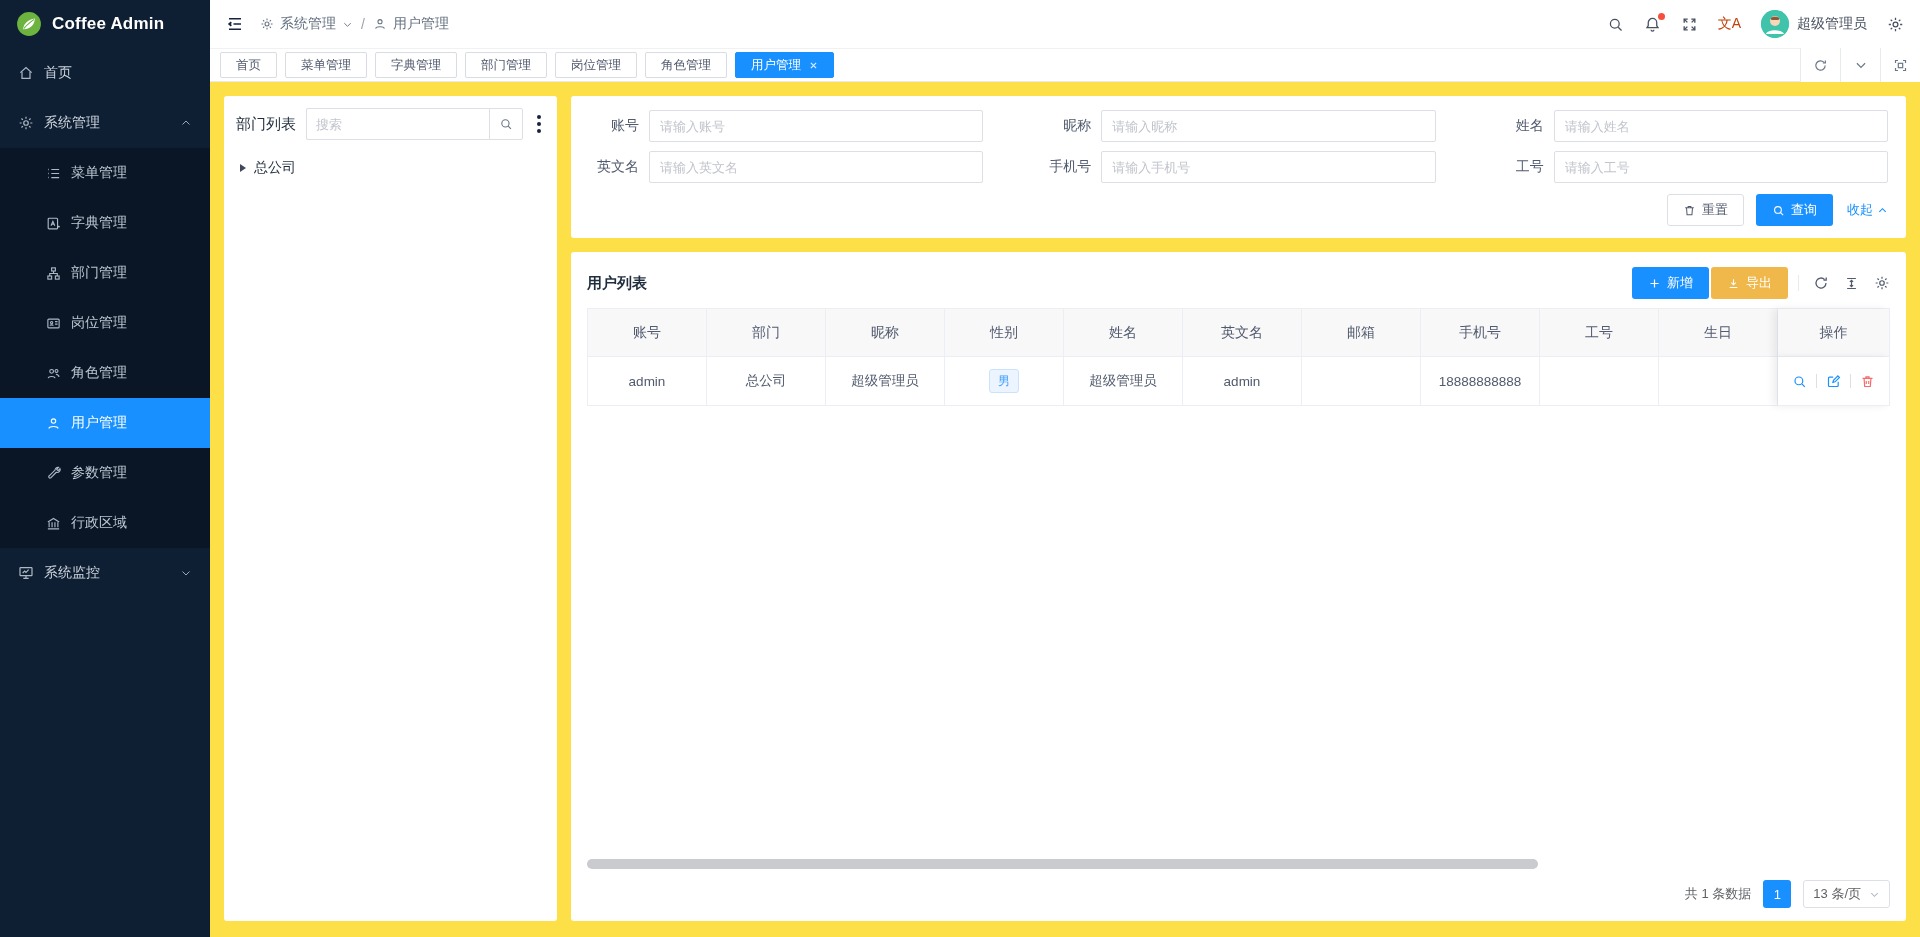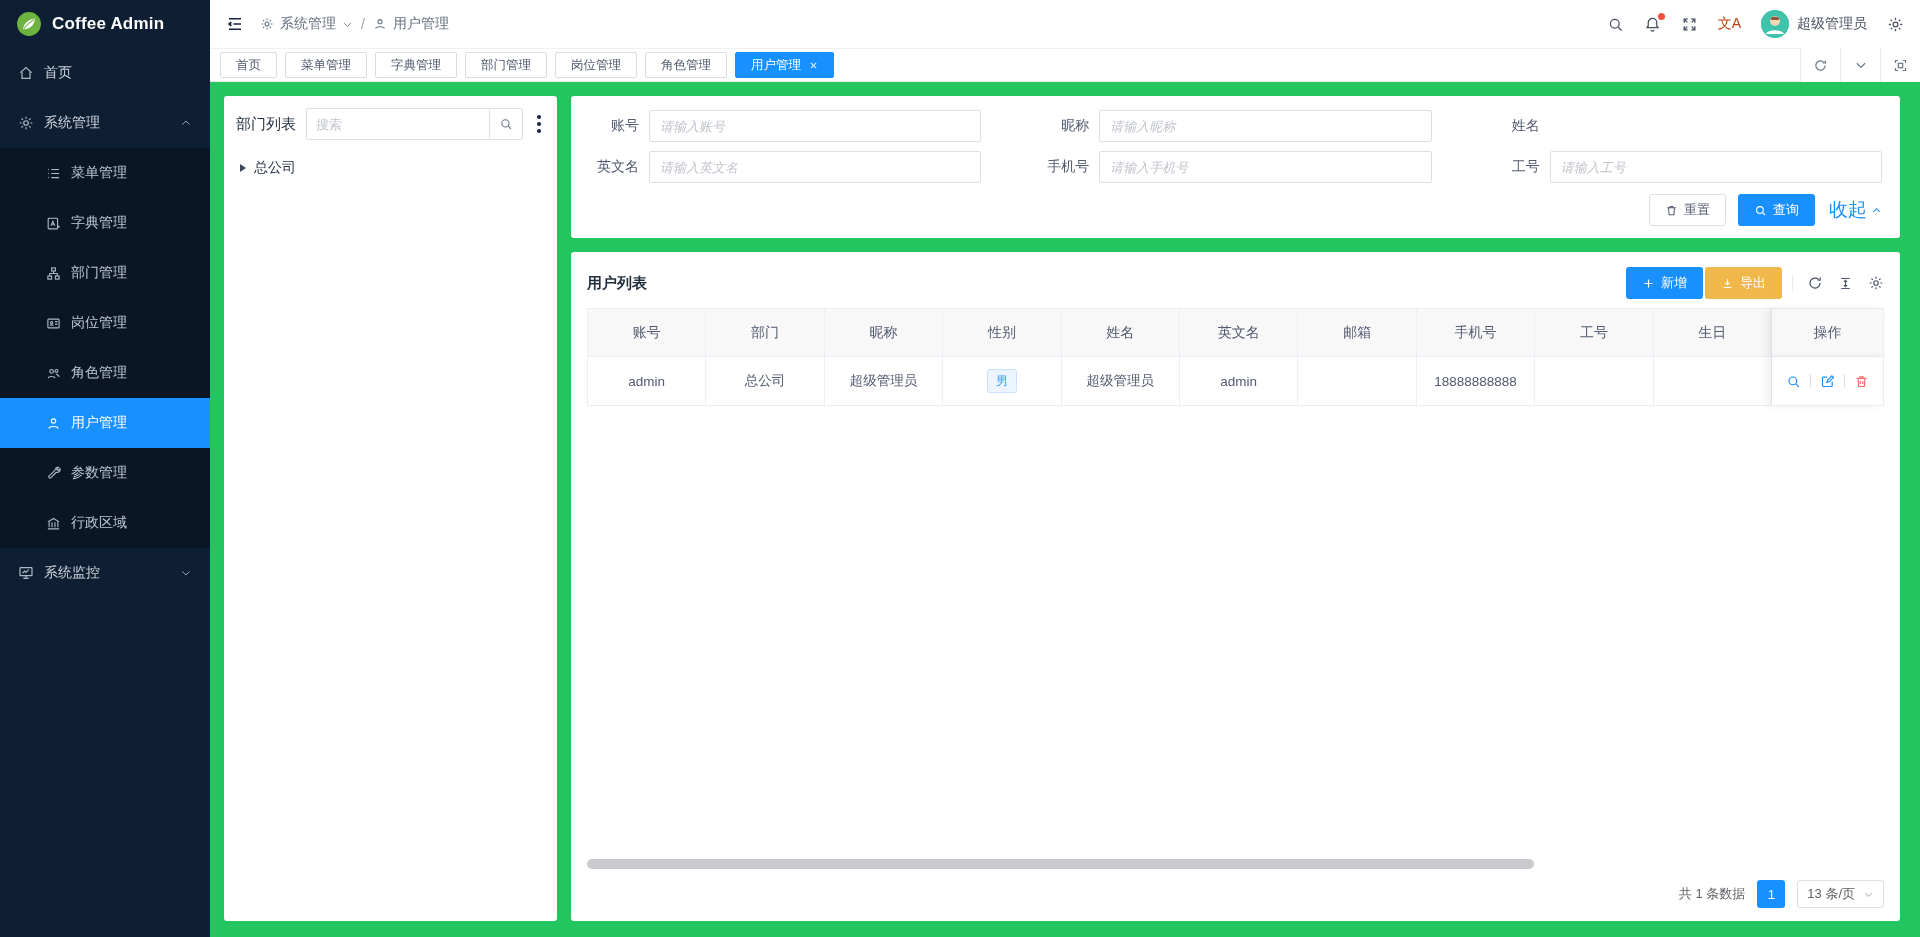--- a/index.html
+++ b/index.html
@@ -39,21 +39,21 @@
   
   .tabbar { height:34px; background:#fff; border-top:1px solid #f0f1f3; border-bottom:1px solid #e8eaec; display:flex; align-items:center; padding-left:10px; flex-shrink:0; }
   .tabs { display:flex; align-items:center; gap:8px; flex:1; }
   .tab { height:26px; padding:0 15px; display:flex; align-items:center; gap:8px; background:#fff; border:1px solid #d8dce5; border-radius:2px; font-size:12.5px; color:#515a6e; cursor:pointer; white-space:nowrap; }
   .tab.active { background:#1890ff; border-color:#1890ff; color:#fff; }
   .tab-close { display:flex; opacity:.85; }
   .tab-actions { display:flex; height:34px; }
   .tab-action { width:40px; height:34px; display:flex; align-items:center; justify-content:center; border-left:1px solid #e8eaec; color:#6b7785; cursor:pointer; background:#fff; }
 
   
-  .content { flex:1; min-height:0; display:flex; gap:14px; padding:14px 20px 16px 14px; background:#22c55e; }
+  .content { flex:1; min-height:0; display:flex; gap:14px; padding:14px 14px 16px 14px; background:#fde047; }
 
   .card { background:#fff; border-radius:3px; }
 
   
   .dept-card { width:333px; flex-shrink:0; display:flex; flex-direction:column; padding:12px 12px; }
   .dept-head { display:flex; align-items:center; gap:10px; }
   .dept-title { font-size:15px; color:#1f2d3d; white-space:nowrap; }
   .dept-search { flex:1; display:flex; min-width:0; }
   .dept-search input { flex:1; min-width:0; height:32px; border:1px solid #dcdfe6; border-right:none; border-radius:2px 0 0 2px; padding:0 9px; font-size:13px; color:#333; outline:none; }
   .dept-search input::placeholder { color:#c0c4cc; }
@@ -65,28 +65,28 @@
   .caret-right { width:0; height:0; border-left:6px solid #42485b; border-top:4px solid transparent; border-bottom:4px solid transparent; }
 
   
   .right-col { flex:1; min-width:0; display:flex; flex-direction:column; gap:14px; }
 
   
   .filter-card { padding:14px 18px 12px 10px; }
   .filter-grid { display:grid; grid-template-columns:repeat(3,1fr); column-gap:50px; row-gap:9px; }
   .field { display:flex; align-items:center; gap:10px; min-width:0; }
   .f-label { width:58px; text-align:right; color:#515a6e; flex-shrink:0; white-space:nowrap; }
-  .field input { flex:1; min-width:0; height:32px; border:1px solid #dcdfe6; border-radius:2px; padding:0 10px; font-size:13px; color:#333; outline:none;font-style:italic; }
+  .field input { flex:1; min-width:0; height:32px; border:1px solid #dcdfe6; border-radius:2px; padding:0 10px; font-size:13px; color:#333; outline:none; }
   .field input::placeholder { color:#c0c4cc; }
   .filter-actions { display:flex; align-items:center; justify-content:flex-end; gap:12px; margin-top:11px; }
   .btn { height:32px; display:inline-flex; align-items:center; gap:6px; padding:0 15px; border-radius:3px; font-size:13px; cursor:pointer; border:1px solid transparent; }
   .btn-plain { background:#fff; border-color:#dcdfe6; color:#515a6e; }
   .btn-primary { background:#1890ff; color:#fff; }
   .btn-warning { background:#f0b84b; color:#fff; }
-  .collapse-link { display:flex; align-items:center; gap:4px; color:#1890ff; font-size:19px; cursor:pointer; margin-left:2px; }
+  .collapse-link { display:flex; align-items:center; gap:4px; color:#1890ff; font-size:13px; cursor:pointer; margin-left:2px; }
 
   
   .table-card { flex:1; min-height:0; display:flex; flex-direction:column; padding:10px 16px 8px 16px; }
   .list-head { display:flex; align-items:center; height:42px; flex-shrink:0; }
   .list-title { font-size:15px; color:#1f2d3d;font-weight:bold; }
   .list-actions { margin-left:auto; display:flex; align-items:center; gap:2px; }
   .tool-icons { display:flex; align-items:center; gap:15px; color:#515a6e; margin-left:8px; padding-left:14px; border-left:1px solid #e8eaec; }
   .tool-icons > span { display:flex; cursor:pointer; }
 
   .grid-table { margin-top:4px; border-top:1px solid #ebeef5; border-left:1px solid #ebeef5; flex-shrink:0; }
@@ -414,20 +414,21 @@
             <div class="field">
               <span class="f-label">账号</span>
               <input placeholder="请输入账号" style="">
             </div>
             <div class="field">
               <span class="f-label">昵称</span>
               <input placeholder="请输入昵称" style="">
             </div>
             <div class="field">
               <span class="f-label">姓名</span>
+              <input placeholder="请输入姓名" style="">
             </div>
             <div class="field">
               <span class="f-label">英文名</span>
               <input placeholder="请输入英文名" style="">
             </div>
             <div class="field">
               <span class="f-label">手机号</span>
               <input placeholder="请输入手机号" style="">
             </div>
             <div class="field">

